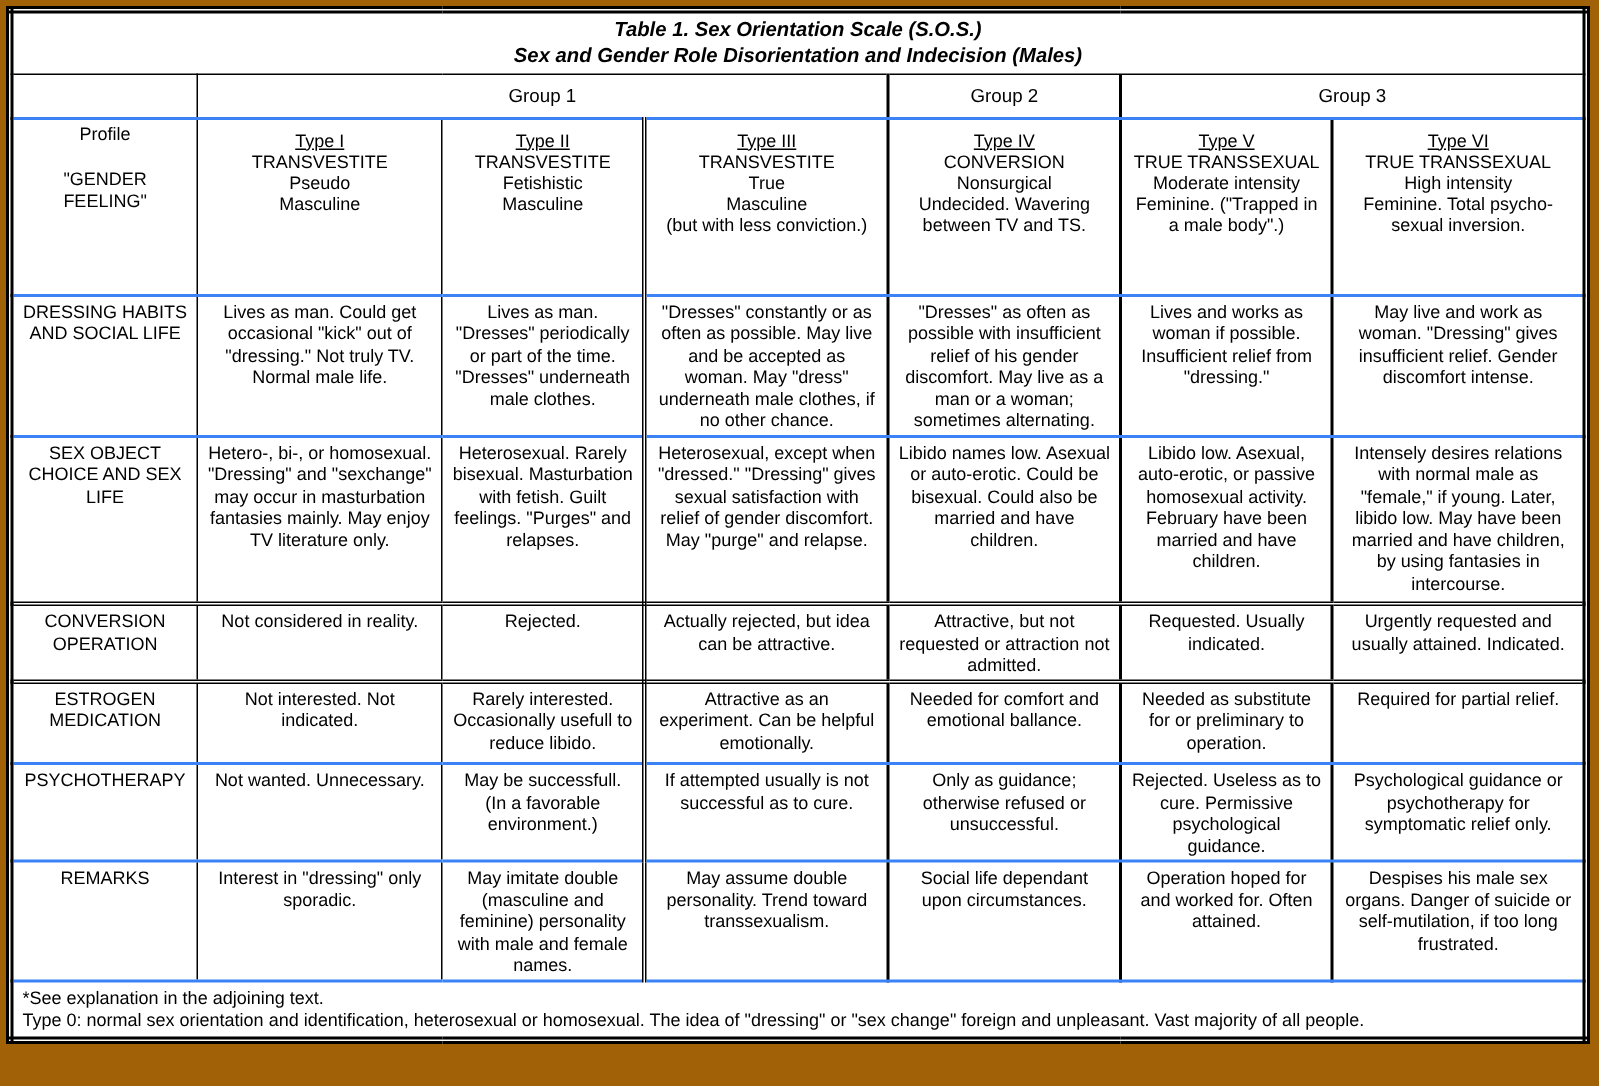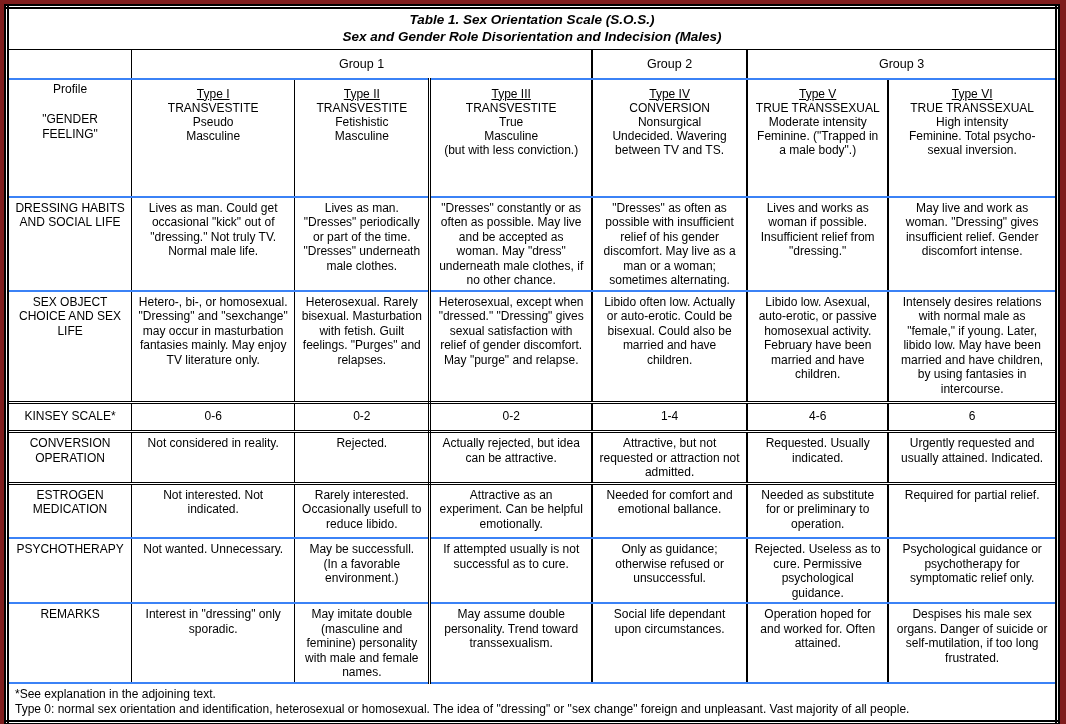--- a/index.html
+++ b/index.html
@@ -1,17 +1,17 @@
 <!DOCTYPE html>
 <html><head>
 <meta charset="utf-8">
 <style>
   html,body{margin:0;padding:0;background:#fff;color:#000;
     font-family:"Liberation Sans","DejaVu Sans",sans-serif;}
-  .page{width:1066px;height:724px;box-sizing:border-box;padding:4px;background:#7f1d1d;}
+  .page{width:1066px;height:724px;box-sizing:border-box;padding:4px;background:#a16207;}
   table.sos{border-collapse:collapse;table-layout:fixed;width:1056px;border:5px double #000;background:#fff;}
   td{vertical-align:top;text-align:center;font-size:12px;line-height:14.5px;padding:2px 6px;box-sizing:border-box;overflow:hidden;word-wrap:break-word;}
 
   
   .br1{border-right:1px solid #000;}
   .br2{border-right:2px solid #000;}
   .brd{border-right:3px double #000;}
 
   
   tr.bb1 > td{border-bottom:1px solid #000;}
@@ -113,34 +113,25 @@
         <td class="br2 cell">"Dresses" as often as possible with insufficient relief of his gender discomfort. May live as a man or a woman; sometimes alternating.</td>
         <td class="br2 cell">Lives and works as woman if possible. Insufficient relief from "dressing."</td>
         <td class="cell">May live and work as woman. "Dressing" gives insufficient relief. Gender discomfort intense.</td>
       </tr>
 
       <tr class="bbd" style="height:112px">
         <td class="br1 lbl">SEX OBJECT CHOICE AND SEX LIFE</td>
         <td class="br1 cell">Hetero-, bi-, or homosexual. "Dressing" and "sexchange" may occur in masturbation fantasies mainly. May enjoy TV literature only.</td>
         <td class="brd cell">Heterosexual. Rarely bisexual. Masturbation with fetish. Guilt feelings. "Purges" and relapses.</td>
         <td class="br2 cell">Heterosexual, except when "dressed." "Dressing" gives sexual satisfaction with relief of gender discomfort. May "purge" and relapse.</td>
-        <td class="br2 cell">Libido often low. Actually or auto-erotic. Could be bisexual. Could also be married and have children.</td>
+        <td class="br2 cell">Libido names low. Asexual or auto-erotic. Could be bisexual. Could also be married and have children.</td>
         <td class="br2 cell">Libido low. Asexual, auto-erotic, or passive homosexual activity. February have been married and have children.</td>
         <td class="cell">Intensely desires relations with normal male as "female," if young. Later, libido low. May have been married and have children, by using fantasies in intercourse.</td>
       </tr>
 
-      <tr class="bbd" style="height:29px">
-        <td class="br1 kinsey">KINSEY SCALE*</td>
-        <td class="br1 kinsey">0-6</td>
-        <td class="brd kinsey">0-2</td>
-        <td class="br2 kinsey">0-2</td>
-        <td class="br2 kinsey">1-4</td>
-        <td class="br2 kinsey">4-6</td>
-        <td class="kinsey">6</td>
-      </tr>
 
       <tr class="bbd" style="height:45px">
         <td class="br1 lbl">CONVERSION OPERATION</td>
         <td class="br1 cell">Not considered in reality.</td>
         <td class="brd cell">Rejected.</td>
         <td class="br2 cell">Actually rejected, but idea can be attractive.</td>
         <td class="br2 cell">Attractive, but not requested or attraction not admitted.</td>
         <td class="br2 cell">Requested. Usually indicated.</td>
         <td class="cell">Urgently requested and usually attained. Indicated.</td>
       </tr>

